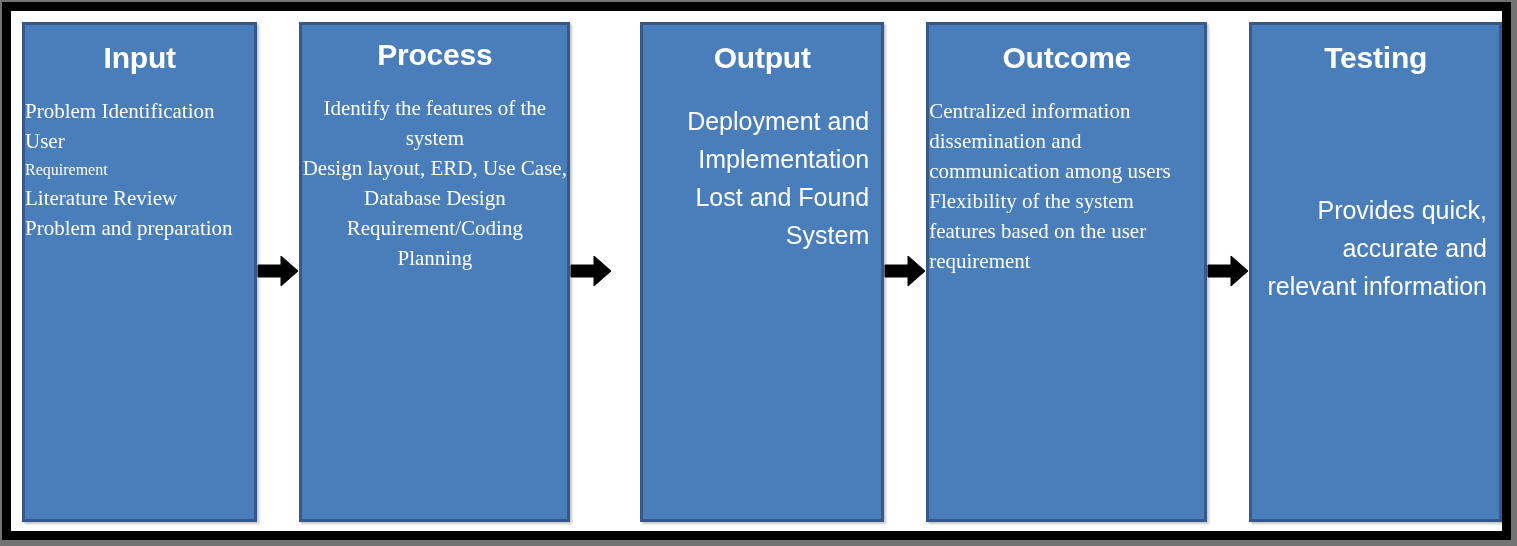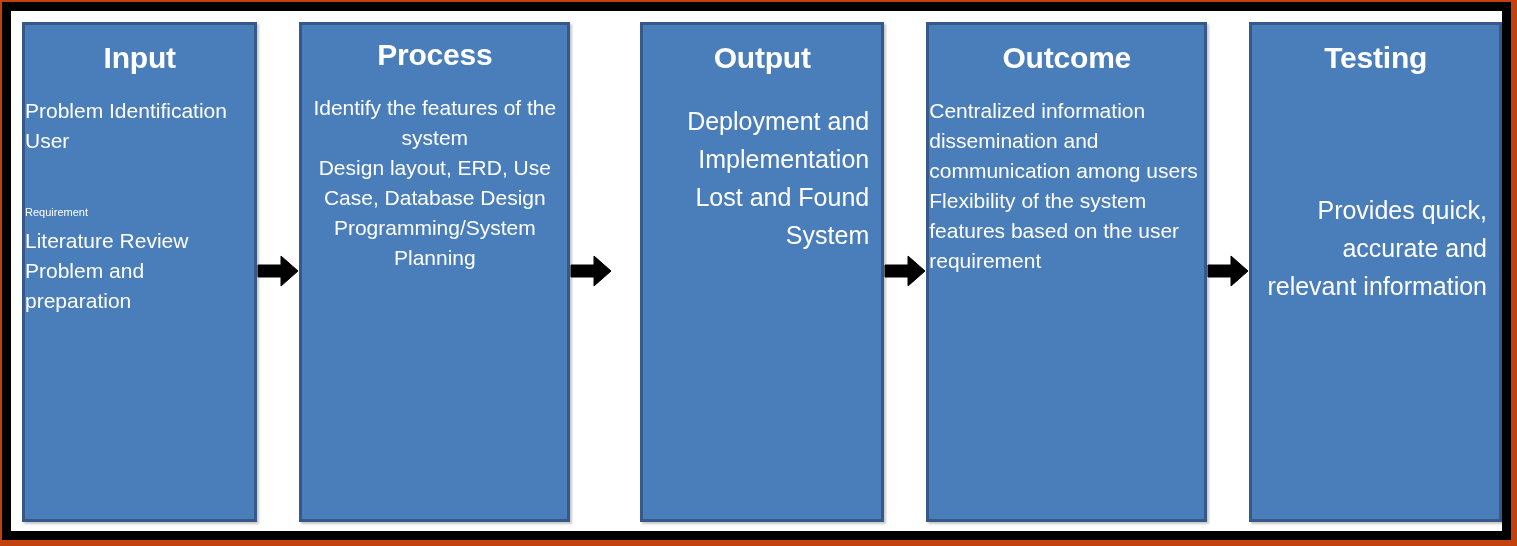--- a/index.html
+++ b/index.html
@@ -9,21 +9,21 @@
     background: #ffffff;
   }
   body {
     font-family: "Liberation Sans", sans-serif;
   }
 
   .canvas {
     position: relative;
     width: 1517px;
     height: 546px;
-    background: #c2410c;
+    background: #737373;
     box-sizing: border-box;
     overflow: hidden;
   }
 
   
   .outer-frame {
     position: absolute;
     left: 2px;
     top: 2px;
     width: 1509px;
@@ -92,20 +92,21 @@
   ul.bullets {
     list-style: none;
     margin: 0;
     padding: 0;
   }
   ul.bullets li {
     position: relative;
     font-size: 21px;
     line-height: 30px;
     color: #ffffff;
+    font-family: Liberation Serif, serif;
   }
   ul.bullets li::before {
     content: "\2022";
     position: absolute;
     font-size: 17px;
     line-height: 30px;
   }
 
   
   .bullets-wide { padding-left: 78px; padding-right: 8px; }
@@ -115,23 +116,22 @@
   
   .bullets-tight { padding-left: 47px; padding-right: 8px; text-align: center; }
   .bullets-tight li::before { left: -20px; top: 0; }
 
   
   .bullets-mid { padding-left: 73px; padding-right: 10px; }
   .bullets-mid li::before { left: -37px; top: 0; }
 
   .sub-small {
     display: block;
-    font-size: 11px;
+    font-size: 16px;
     line-height: 27px;
-    margin-top: 43px;
   }
 
   .center-text {
     text-align: right;
     font-size: 25px;
     line-height: 38px;
     color: #ffffff;
     padding: 0 12px;
   }
   .center-text.output-text { margin-top: 28px; }
@@ -162,21 +162,21 @@
         <polygon points="1,11 24,11 24,2 41,17 24,32 24,23 1,23" fill="#000000" stroke="#000000" stroke-width="1"></polygon>
       </svg>
     </div>
 
     <div class="stage stage-process">
       <div class="stage-title">Process</div>
       <div class="stage-body">
         <ul class="bullets bullets-tight">
           <li><span>Identify the features of the system</span></li>
           <li><span>Design layout, ERD, Use Case, Database Design</span></li>
-          <li><span>Programming/System</span></li>
+          <li><span>Requirement/Coding</span></li>
           <li><span>Planning</span></li>
         </ul>
       </div>
     </div>
 
     <div class="gap">
       <svg class="arrow-svg" width="42" height="34" viewBox="0 0 42 34">
         <polygon points="1,11 24,11 24,2 41,17 24,32 24,23 1,23" fill="#000000" stroke="#000000" stroke-width="1"></polygon>
       </svg>
     </div>

